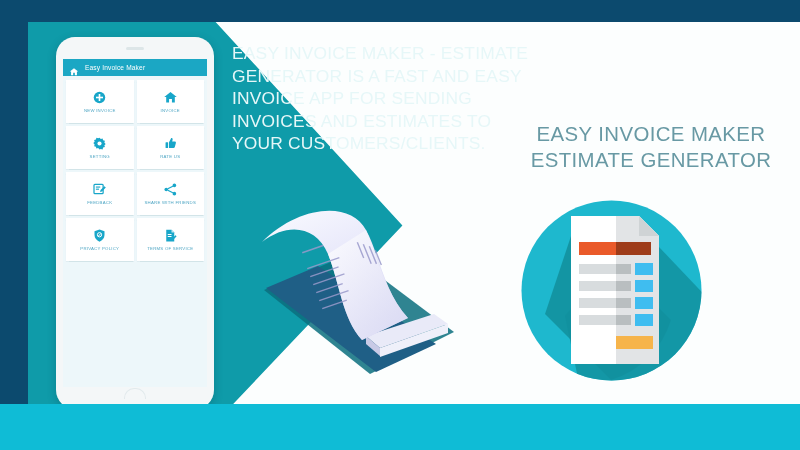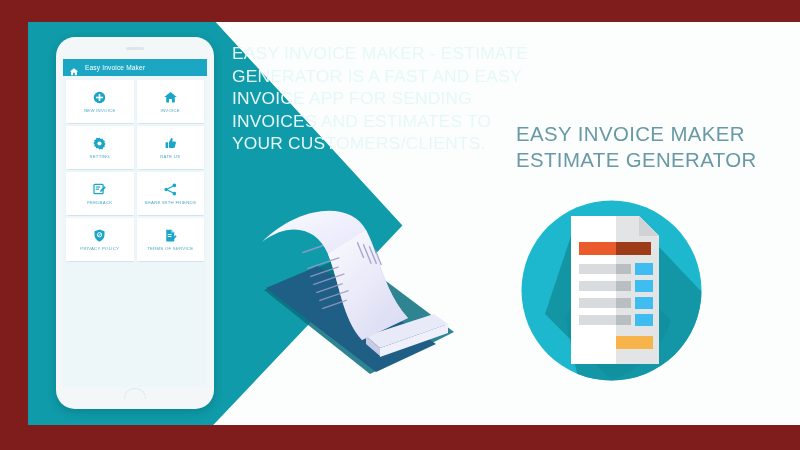--- a/index.html
+++ b/index.html
@@ -1,21 +1,21 @@
 <!DOCTYPE html>
 <html><head>
 <meta charset="utf-8">
 <style>
   html,body{margin:0;padding:0;}
   body{
     width:800px;height:450px;overflow:hidden;
     font-family:"Liberation Sans", sans-serif;
     background:#0FBCD6;
   }
-  #stage{position:relative;width:800px;height:450px;overflow:hidden;background:#7f1d1d;}
+  #stage{position:relative;width:800px;height:404px;overflow:hidden;background:#0c4a6e;}
 
   
   .teal-panel{
     position:absolute;left:28px;top:22px;width:772px;height:403px;
     background:#0F9BA9;
   }
   
   .white-wedge{
     position:absolute;left:28px;top:22px;width:772px;height:403px;
     background:#FCFEFE;
@@ -33,20 +33,21 @@
   }
 
   
   .right-title{
     position:absolute;left:516px;top:122px;width:270px;
     color:#6899A4;
     font-size:20.4px;line-height:25.5px;
     letter-spacing:0.4px;font-weight:400;
     text-transform:uppercase;
     white-space:pre-line;
+    text-align:center;
   }
 
   
   .phone{
     position:absolute;left:56px;top:37px;width:158px;height:372px;
     background:#F4F7F8;border-radius:19px;
     box-shadow:0 3px 10px rgba(0,40,50,0.22);
   }
   .phone-speaker{
     position:absolute;left:50%;top:10px;transform:translateX(-50%);

